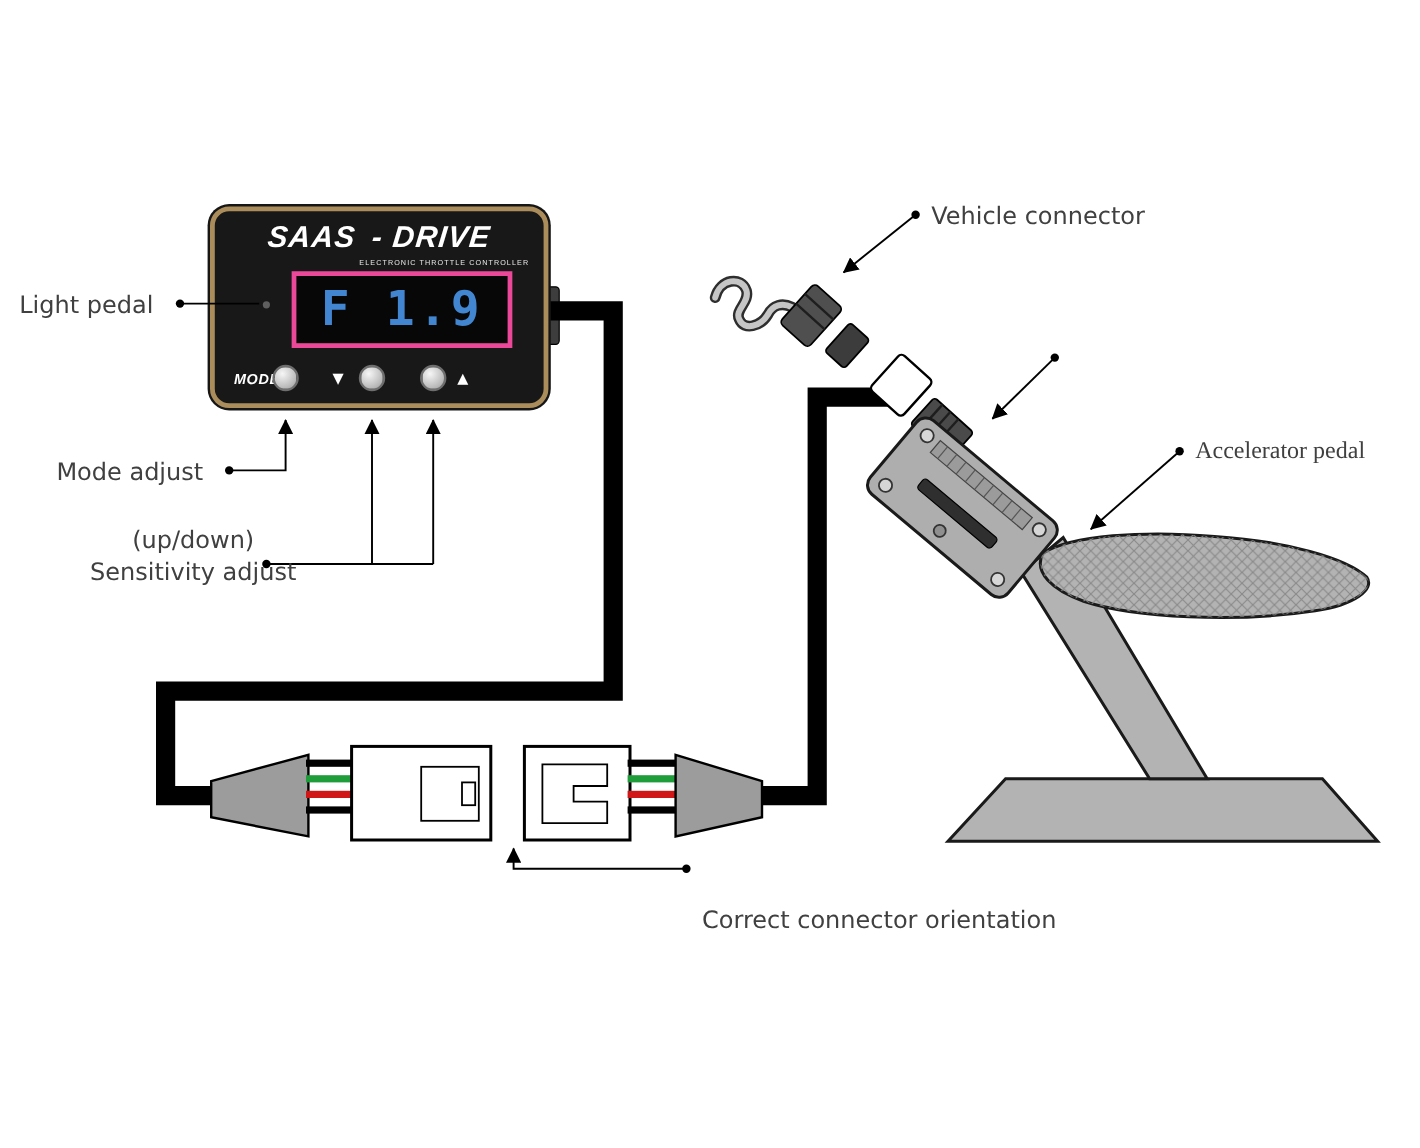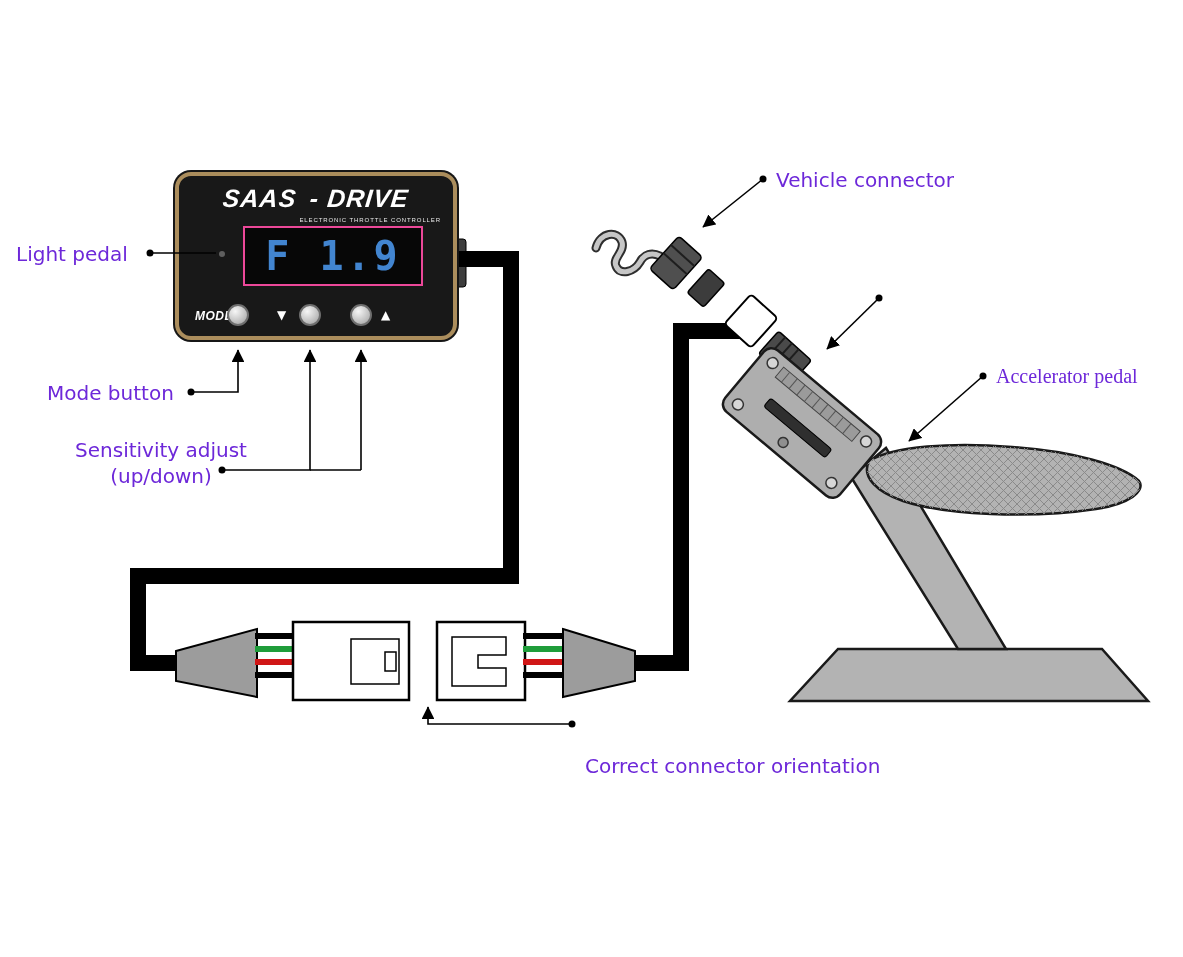--- a/index.html
+++ b/index.html
@@ -15,38 +15,38 @@
           box-sizing:border-box;background:#181818;border:4px solid #ab8d5c;
           border-radius:16px;box-shadow:0 0 0 2px #161616;z-index:2;}
   .device-logo{position:absolute;top:8px;left:0;width:100%;text-align:center;
           color:#fff;font-style:italic;font-weight:bold;font-size:25px;
           font-family:"Liberation Sans",sans-serif;letter-spacing:1px;white-space:nowrap;}
   .logo-saas{display:inline-block;transform:skew(-6deg);}
   .logo-drive{display:inline-block;margin-left:6px;transform:skew(-6deg);}
   .device-subtitle{position:absolute;top:41px;right:12px;color:#e9e9e9;font-size:6px;
           letter-spacing:0.9px;font-family:"Liberation Sans",sans-serif;white-space:nowrap;}
   .device-display{position:absolute;left:64px;top:50px;width:176px;height:56px;
-          background:#070707;border:2px solid #ec4899;display:flex;align-items:center;
+          background:#070707;border:4px solid #ec4899;display:flex;align-items:center;
           justify-content:center;}
   .device-display span{font-family:"DejaVu Sans Mono",monospace;font-weight:bold;
           font-size:40px;color:#4285d0;letter-spacing:3px;}
   .light-sensor-dot{position:absolute;left:40px;top:75px;width:6px;height:6px;
           border-radius:50%;background:#5f5f5f;}
   .mode-label{position:absolute;left:16px;top:133px;color:#fff;font-style:italic;
           font-weight:bold;font-size:12px;letter-spacing:0.5px;
           font-family:"Liberation Sans",sans-serif;}
   .round-btn{position:absolute;top:128px;width:22px;height:22px;border-radius:50%;
           box-sizing:border-box;border:2px solid #6e6e6e;
           background:radial-gradient(circle at 35% 30%, #f6f6f6, #bdbdbd 65%, #989898);}
   .btn-mode{left:48px;} .btn-down{left:120px;} .btn-up{left:171px;}
   .tri{position:absolute;color:#fff;font-size:12px;top:132px;}
   .tri-down{left:98px;} .tri-up{left:202px;}
 
   
-  .label{position:absolute;font-size:20px;color:#6d28d9;white-space:nowrap;z-index:5;}
+  .label{position:absolute;font-size:20px;color:#404040;white-space:nowrap;z-index:5;}
   .lbl-light{left:16px;top:242px;}
   .lbl-mode{left:47px;top:381px;}
   .lbl-sens{left:58px;top:437px;width:206px;text-align:center;line-height:26px;}
   .lbl-vehicle{left:776px;top:168px;}
   .lbl-accconn{left:892px;top:287px;}
   .lbl-accpedal{left:996px;top:365px;font-family:Liberation Serif, serif;}
   .lbl-orient{left:585px;top:754px;}
 </style>
 </head>
 <body>
@@ -188,22 +188,22 @@
 
       <circle cx="879" cy="298" r="3.5" fill="#000" stroke="none"></circle>
       <path d="M879,298 L827,349" marker-end="url(#arrow)"></path>
 
       <circle cx="983" cy="376" r="3.5" fill="#000" stroke="none"></circle>
       <path d="M983,376 L909,441" marker-end="url(#arrow)"></path>
     </g>
   </svg>
 
   <div class="label lbl-light">Light pedal</div>
-  <div class="label lbl-mode">Mode button</div>
+  <div class="label lbl-mode">Mode adjust</div>
   <div class="label lbl-sens">
+    <div>(up/down)</div>
     <div>Sensitivity adjust</div>
-    <div>(up/down)</div>
   </div>
   <div class="label lbl-vehicle">Vehicle connector</div>
   <div class="label lbl-accpedal">Accelerator pedal</div>
   <div class="label lbl-orient">Correct connector orientation</div>
 
 </div>
 
 </body></html>

